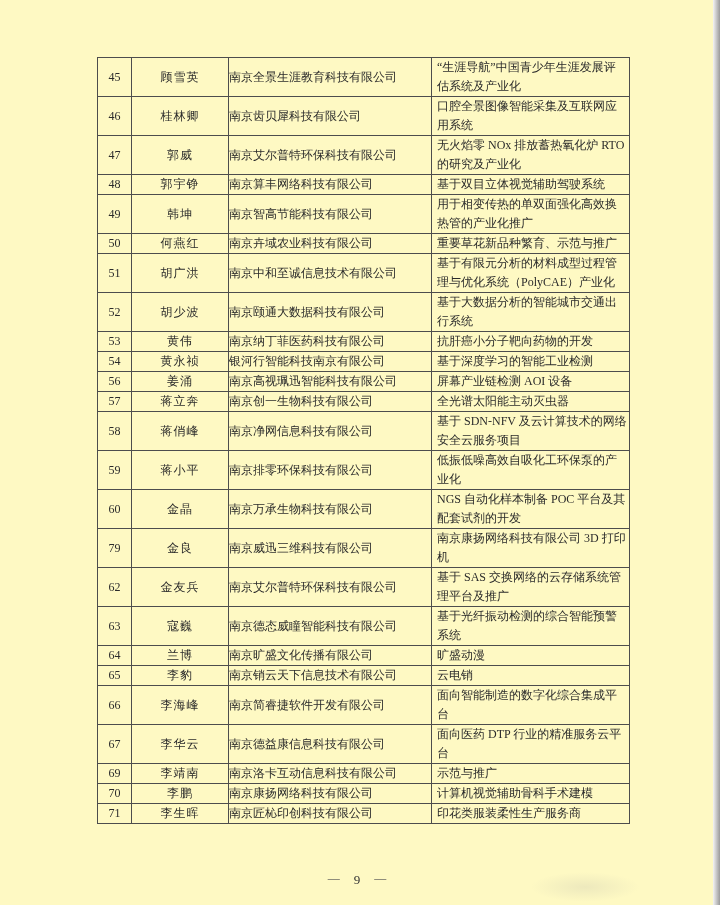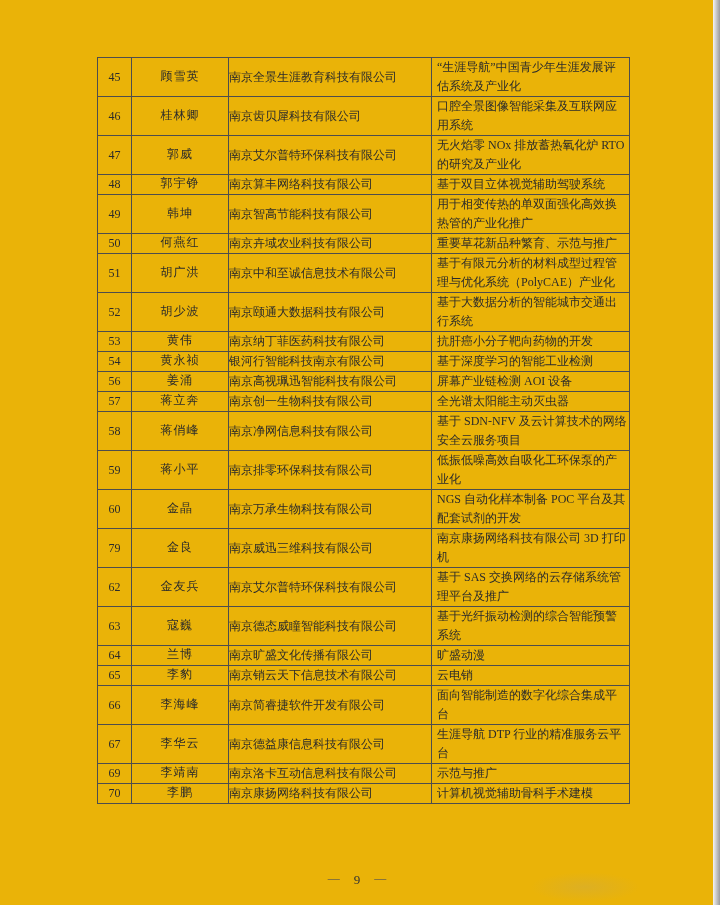--- a/index.html
+++ b/index.html
@@ -13,21 +13,21 @@
     font-family: "Liberation Serif", "DejaVu Serif", serif;
     position: relative;
     overflow: hidden;
   }
   .page {
     position: absolute;
     left: 0;
     top: 0;
     width: 714px;
     height: 905px;
-    background: #eab308;
+    background: #fef9c3;
   }
   .page-edge-right {
     position: absolute;
     right: 0;
     top: 0;
     width: 7px;
     height: 905px;
     background: linear-gradient(to right, #f4f4f4, #9a9a9a);
   }
   .doc-table {
@@ -49,21 +49,20 @@
     word-break: break-all;
   }
   td.col-no {
     width: 33px;
     text-align: center;
   }
   td.col-name {
     width: 96px;
     text-align: center;
     letter-spacing: 1px;
-    font-family: Liberation Mono, monospace;
   }
   td.col-company {
     width: 200px;
     text-align: left;
     padding-left: 0;
     padding-right: 2px;
   }
   td.col-project {
     width: 190px;
     text-align: left;
@@ -227,34 +226,40 @@
         <tr>
           <td class="col-no">66</td>
           <td class="col-name">李海峰</td>
           <td class="col-company">南京简睿捷软件开发有限公司</td>
           <td class="col-project">面向智能制造的数字化综合集成平台</td>
         </tr>
         <tr>
           <td class="col-no">67</td>
           <td class="col-name">李华云</td>
           <td class="col-company">南京德益康信息科技有限公司</td>
-          <td class="col-project">生涯导航 DTP 行业的精准服务云平台</td>
+          <td class="col-project">面向医药 DTP 行业的精准服务云平台</td>
         </tr>
         <tr>
           <td class="col-no">69</td>
           <td class="col-name">李靖南</td>
           <td class="col-company">南京洛卡互动信息科技有限公司</td>
           <td class="col-project">示范与推广</td>
         </tr>
         <tr>
           <td class="col-no">70</td>
           <td class="col-name">李鹏</td>
           <td class="col-company">南京康扬网络科技有限公司</td>
           <td class="col-project">计算机视觉辅助骨科手术建模</td>
         </tr>
+        <tr>
+          <td class="col-no">71</td>
+          <td class="col-name">李生晖</td>
+          <td class="col-company">南京匠杺印创科技有限公司</td>
+          <td class="col-project">印花类服装柔性生产服务商</td>
+        </tr>
       </tbody>
   </table>
 
   <div class="footer">
     <span class="dash">—</span><span>9</span><span class="dash">—</span>
   </div>
 
   <div class="watermark-smudge"></div>
 </div>
 

